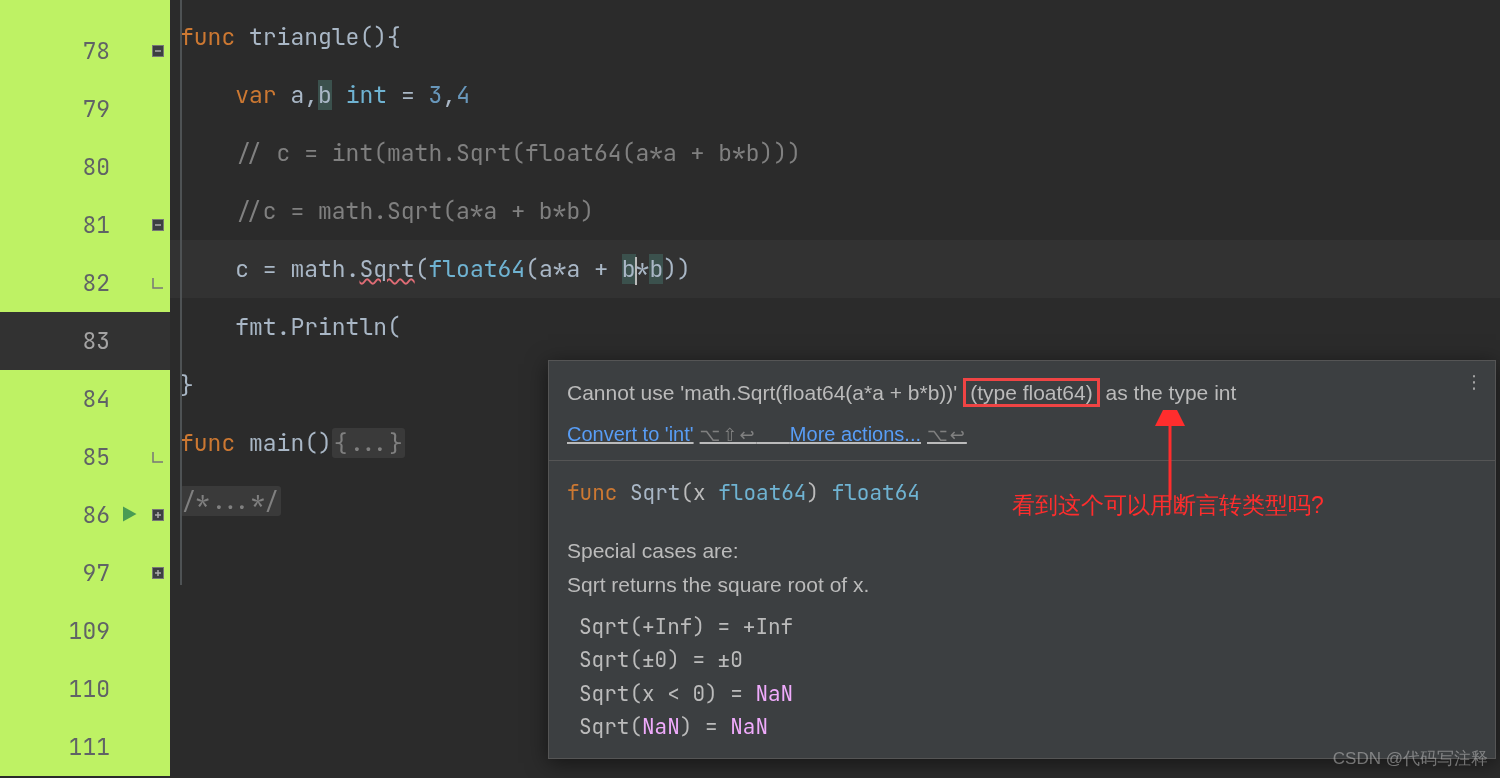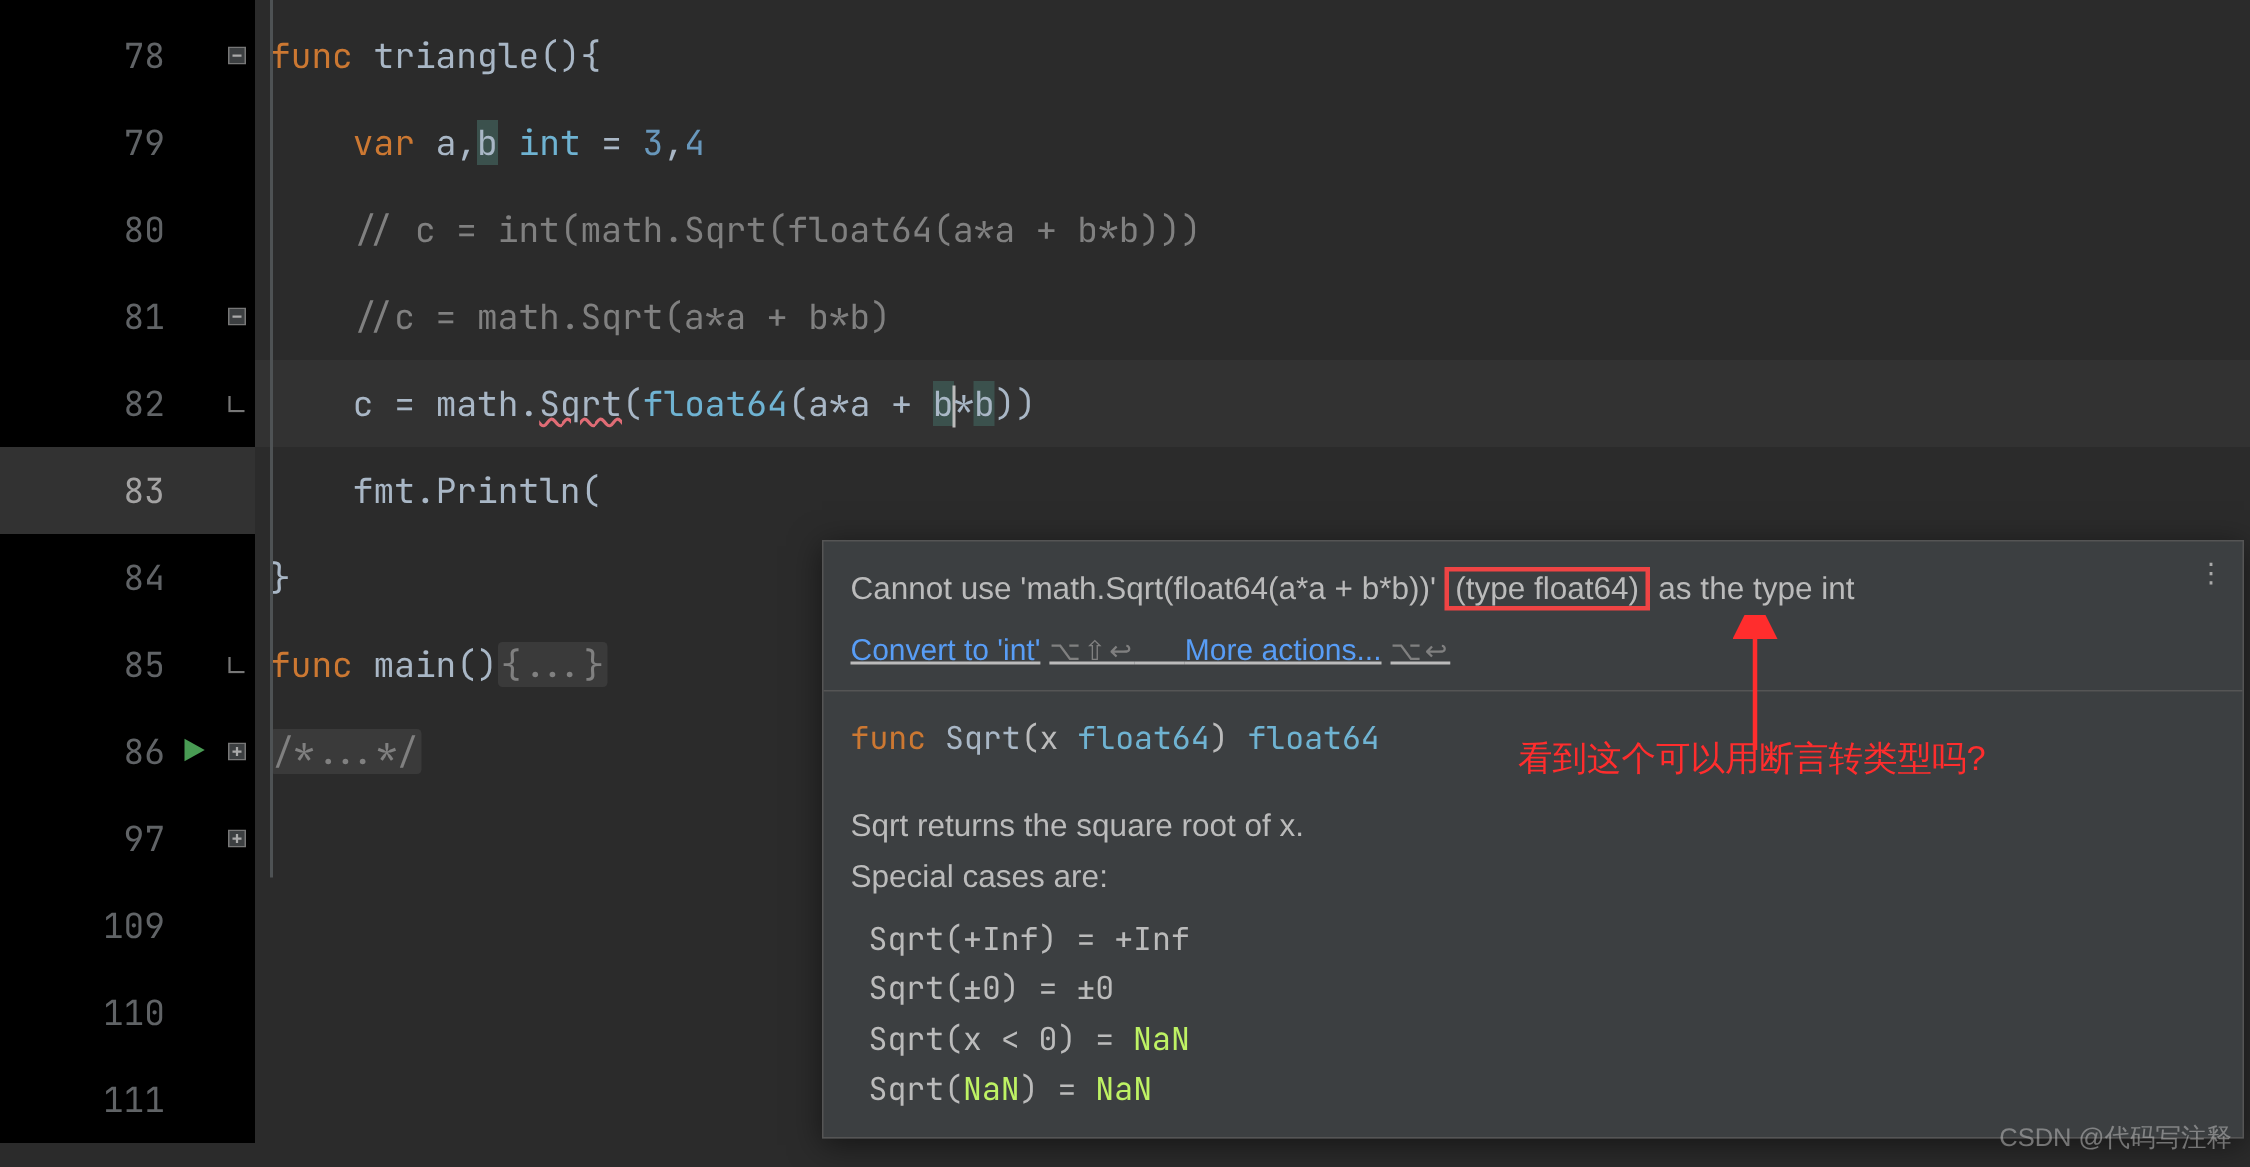--- a/index.html
+++ b/index.html
@@ -9,22 +9,22 @@
     font-size: 23px;
     color: #a9b7c6;
     width: 1500px;
     height: 778px;
     overflow: hidden;
     position: relative;
   }
   .editor { display: flex; }
   .gutter {
     width: 170px;
-    background: #000000;
-    padding-top: 8px;
+    background: #bef264;
+    padding-top: 22px;
     text-align: right;
     color: #606366;
     position: relative;
     user-select: none;
   }
   .gutter-row {
     height: 58px;
     line-height: 58px;
     padding-right: 60px;
     position: relative;
@@ -130,21 +130,21 @@
     line-height: 1.6;
     color: #bbb;
   }
   .doc-cases {
     padding: 8px 18px 14px 30px;
     font-family: 'JetBrains Mono', monospace;
     font-size: 21px;
     line-height: 1.6;
     color: #bbb;
   }
-  .doc-nan { color: #bef264; }
+  .doc-nan { color: #f0abfc; }
   .more-dots {
     position: absolute;
     right: 10px;
     top: 10px;
     color: #aaa;
     font-size: 18px;
     letter-spacing: 2px;
   }
   .red-box {
     border: 3px solid #ef4444;
@@ -263,22 +263,22 @@
   <div class="tooltip-actions">
     <span class="tooltip-link">Convert to 'int'</span><span class="kbd-hint">⌥⇧↩</span>
     &nbsp;&nbsp;&nbsp;&nbsp;
     <span class="tooltip-link">More actions...</span><span class="kbd-hint">⌥↩</span>
   </div>
   <div class="tooltip-sep"></div>
   <div class="tooltip-doc">
     <span class="kw">func</span> <span class="ident">Sqrt</span><span>(x </span><span class="type">float64</span><span>) </span><span class="type">float64</span>
   </div>
   <div class="doc-text">
+    <div>Special cases are:</div>
     <div>Sqrt returns the square root of x.</div>
-    <div>Special cases are:</div>
   </div>
   <div class="doc-cases">
     <div>Sqrt(+Inf) = +Inf</div>
     <div>Sqrt(±0) = ±0</div>
     <div><span>Sqrt(x &lt; 0) = </span><span class="doc-nan">NaN</span></div>
     <div><span>Sqrt(</span><span class="doc-nan">NaN</span><span>) = </span><span class="doc-nan">NaN</span></div>
   </div>
 </div>
 
 <svg class="arrow-svg" width="70" height="100">

